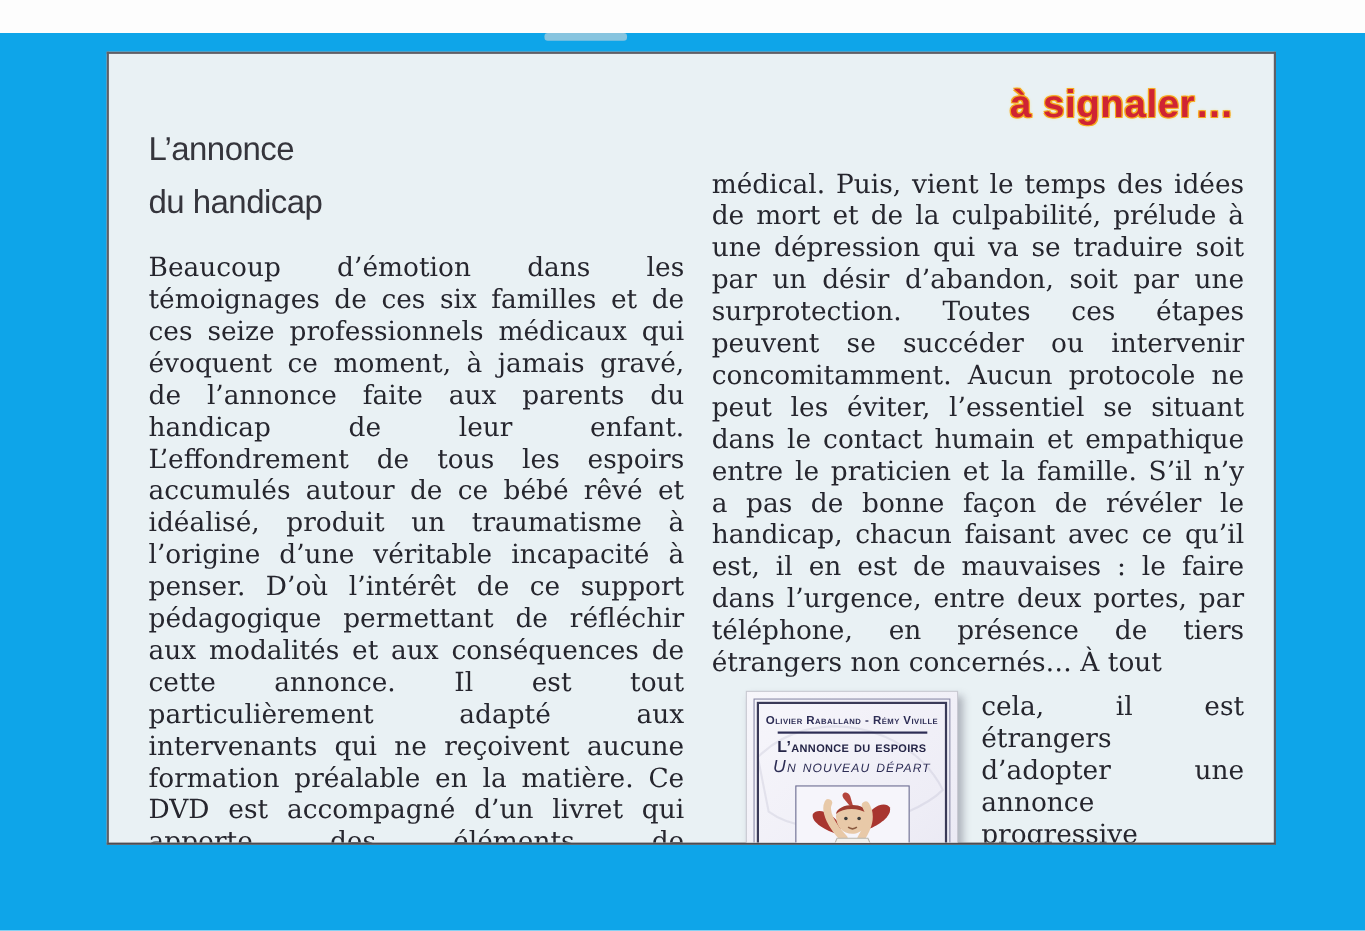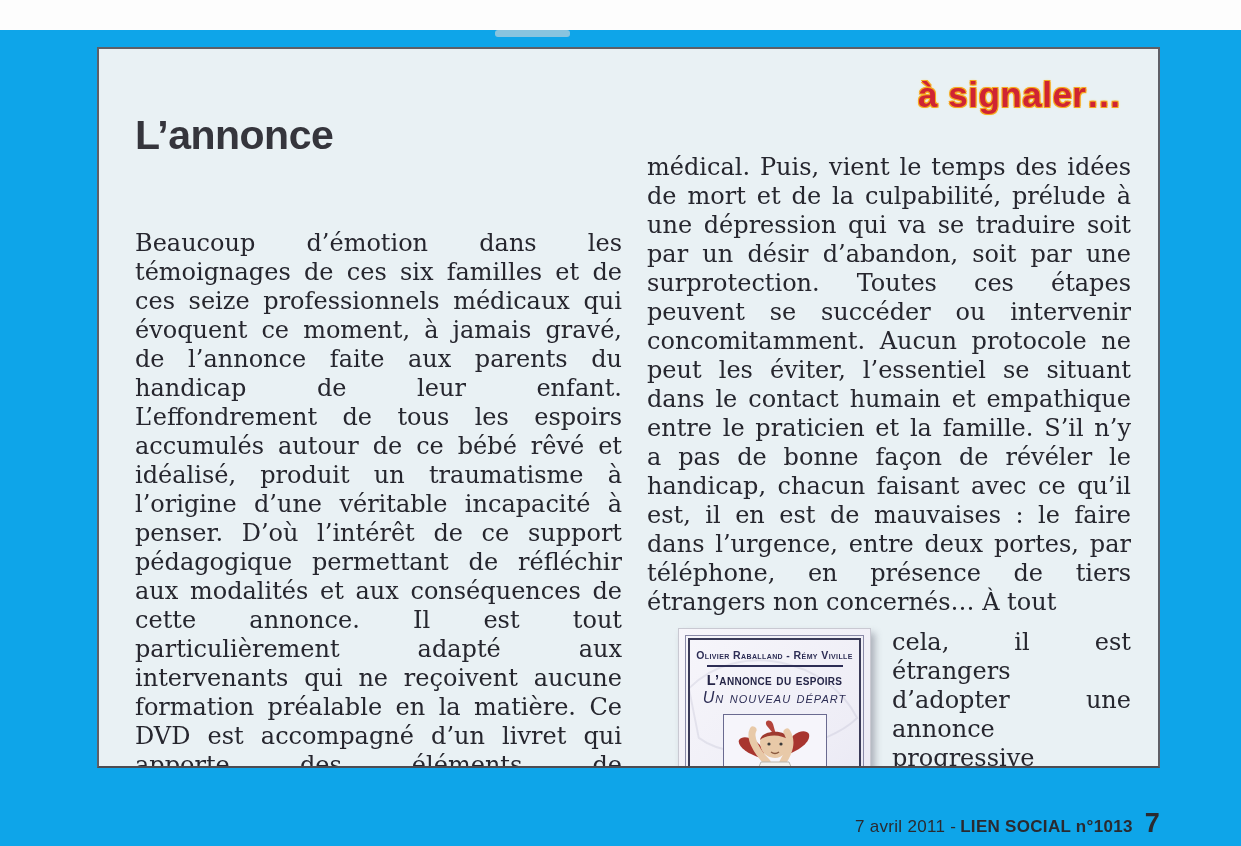--- a/index.html
+++ b/index.html
@@ -28,21 +28,21 @@
     color: #cf2433;
     text-shadow:
       1px 1px 0 #f6a81c, -1px -1px 0 #f6a81c,
       1px -1px 0 #f6a81c, -1px 1px 0 #f6a81c,
       0 0 3px #ffd24d;
   }
 
   
   .article-title {
     position: absolute; left: 36px; top: 62px;
-    font-size: 41px; line-height: 49px; font-weight: 700;
+    font-size: 30px; line-height: 49px; font-weight: 400;
     color: #35353c; letter-spacing: -0.5px;
   }
 
   
   .body-text {
     font-family: "DejaVu Serif", "Liberation Serif", serif;
     font-size: 24px; line-height: 29px; color: #26262e;
     text-align: justify;
   }
   .col-left {
@@ -127,20 +127,21 @@
 <div class="page">
 
   <div class="scan-smudge"></div>
 
   <div class="article-box">
 
     <div class="section-label">à signaler…</div>
 
     <h1 class="article-title">
       <span>L’annonce</span><br>
+      <span>du handicap</span>
     </h1>
 
     <div class="col-left body-text">
       <p>Beaucoup d’émotion dans les témoignages de ces six familles et de ces seize professionnels médicaux qui évoquent ce moment, à jamais gravé, de l’annonce faite aux parents du handicap de leur enfant. L’effondrement de tous les espoirs accumulés autour de ce bébé rêvé et idéalisé, produit un traumatisme à l’origine d’une véritable incapacité à penser. D’où l’intérêt de ce support pédagogique permettant de réfléchir aux modalités et aux conséquences de cette annonce. Il est tout particulièrement adapté aux intervenants qui ne reçoivent aucune formation préalable en la matière. Ce DVD est accompagné d’un livret qui apporte des éléments de compréhension sur le parcours douloureux qui va du séisme subi à l’attachement accompli envers l’enfant, d’une sidérante catastrophe à un sentiment d’enrichissement. Mais pour que le vacillement de l’annonce devienne aussi la matrice d’un nouveau départ, il faut passer par un certain nombre de mécanismes de défense : le déni d’abord, assez vite suivi par la colère, la révolte et l’agressivité envers le corps</p>
     </div>
 
     <div class="col-right">
       <p class="body-text para-top">médical. Puis, vient le temps des idées de mort et de la culpabilité, prélude à une dépression qui va se traduire soit par un désir d’abandon, soit par une surprotection. Toutes ces étapes peuvent se succéder ou intervenir concomitamment. Aucun protocole ne peut les éviter, l’essentiel se situant dans le contact humain et empathique entre le praticien et la famille. S’il n’y a pas de bonne façon de révéler le handicap, chacun faisant avec ce qu’il est, il en est de mauvaises : le faire dans l’urgence, entre deux portes, par téléphone, en présence de tiers étrangers non concernés… À tout</p>
 
       <div class="media-row">
@@ -184,21 +185,16 @@
             <p><span class="cap-title">L’annonce du handicap : un nouveau départ,</span><span> DVD 26’ Olivier Raballand et Rémy Viville, (45 € usage privé) ou (60 €usage public), livret (15 €)</span></p>
 
           </div>
         </div>
 
       </div>
     </div>
 
   </div>
 
-  <div class="footer">
-    <span>7 avril 2011 -</span>
-    <span class="journal">LIEN SOCIAL n°1013</span>
-    <span class="page-num">7</span>
-  </div>
 
   <div class="scan-bar"></div>
 
 </div>
 
 </body></html>

